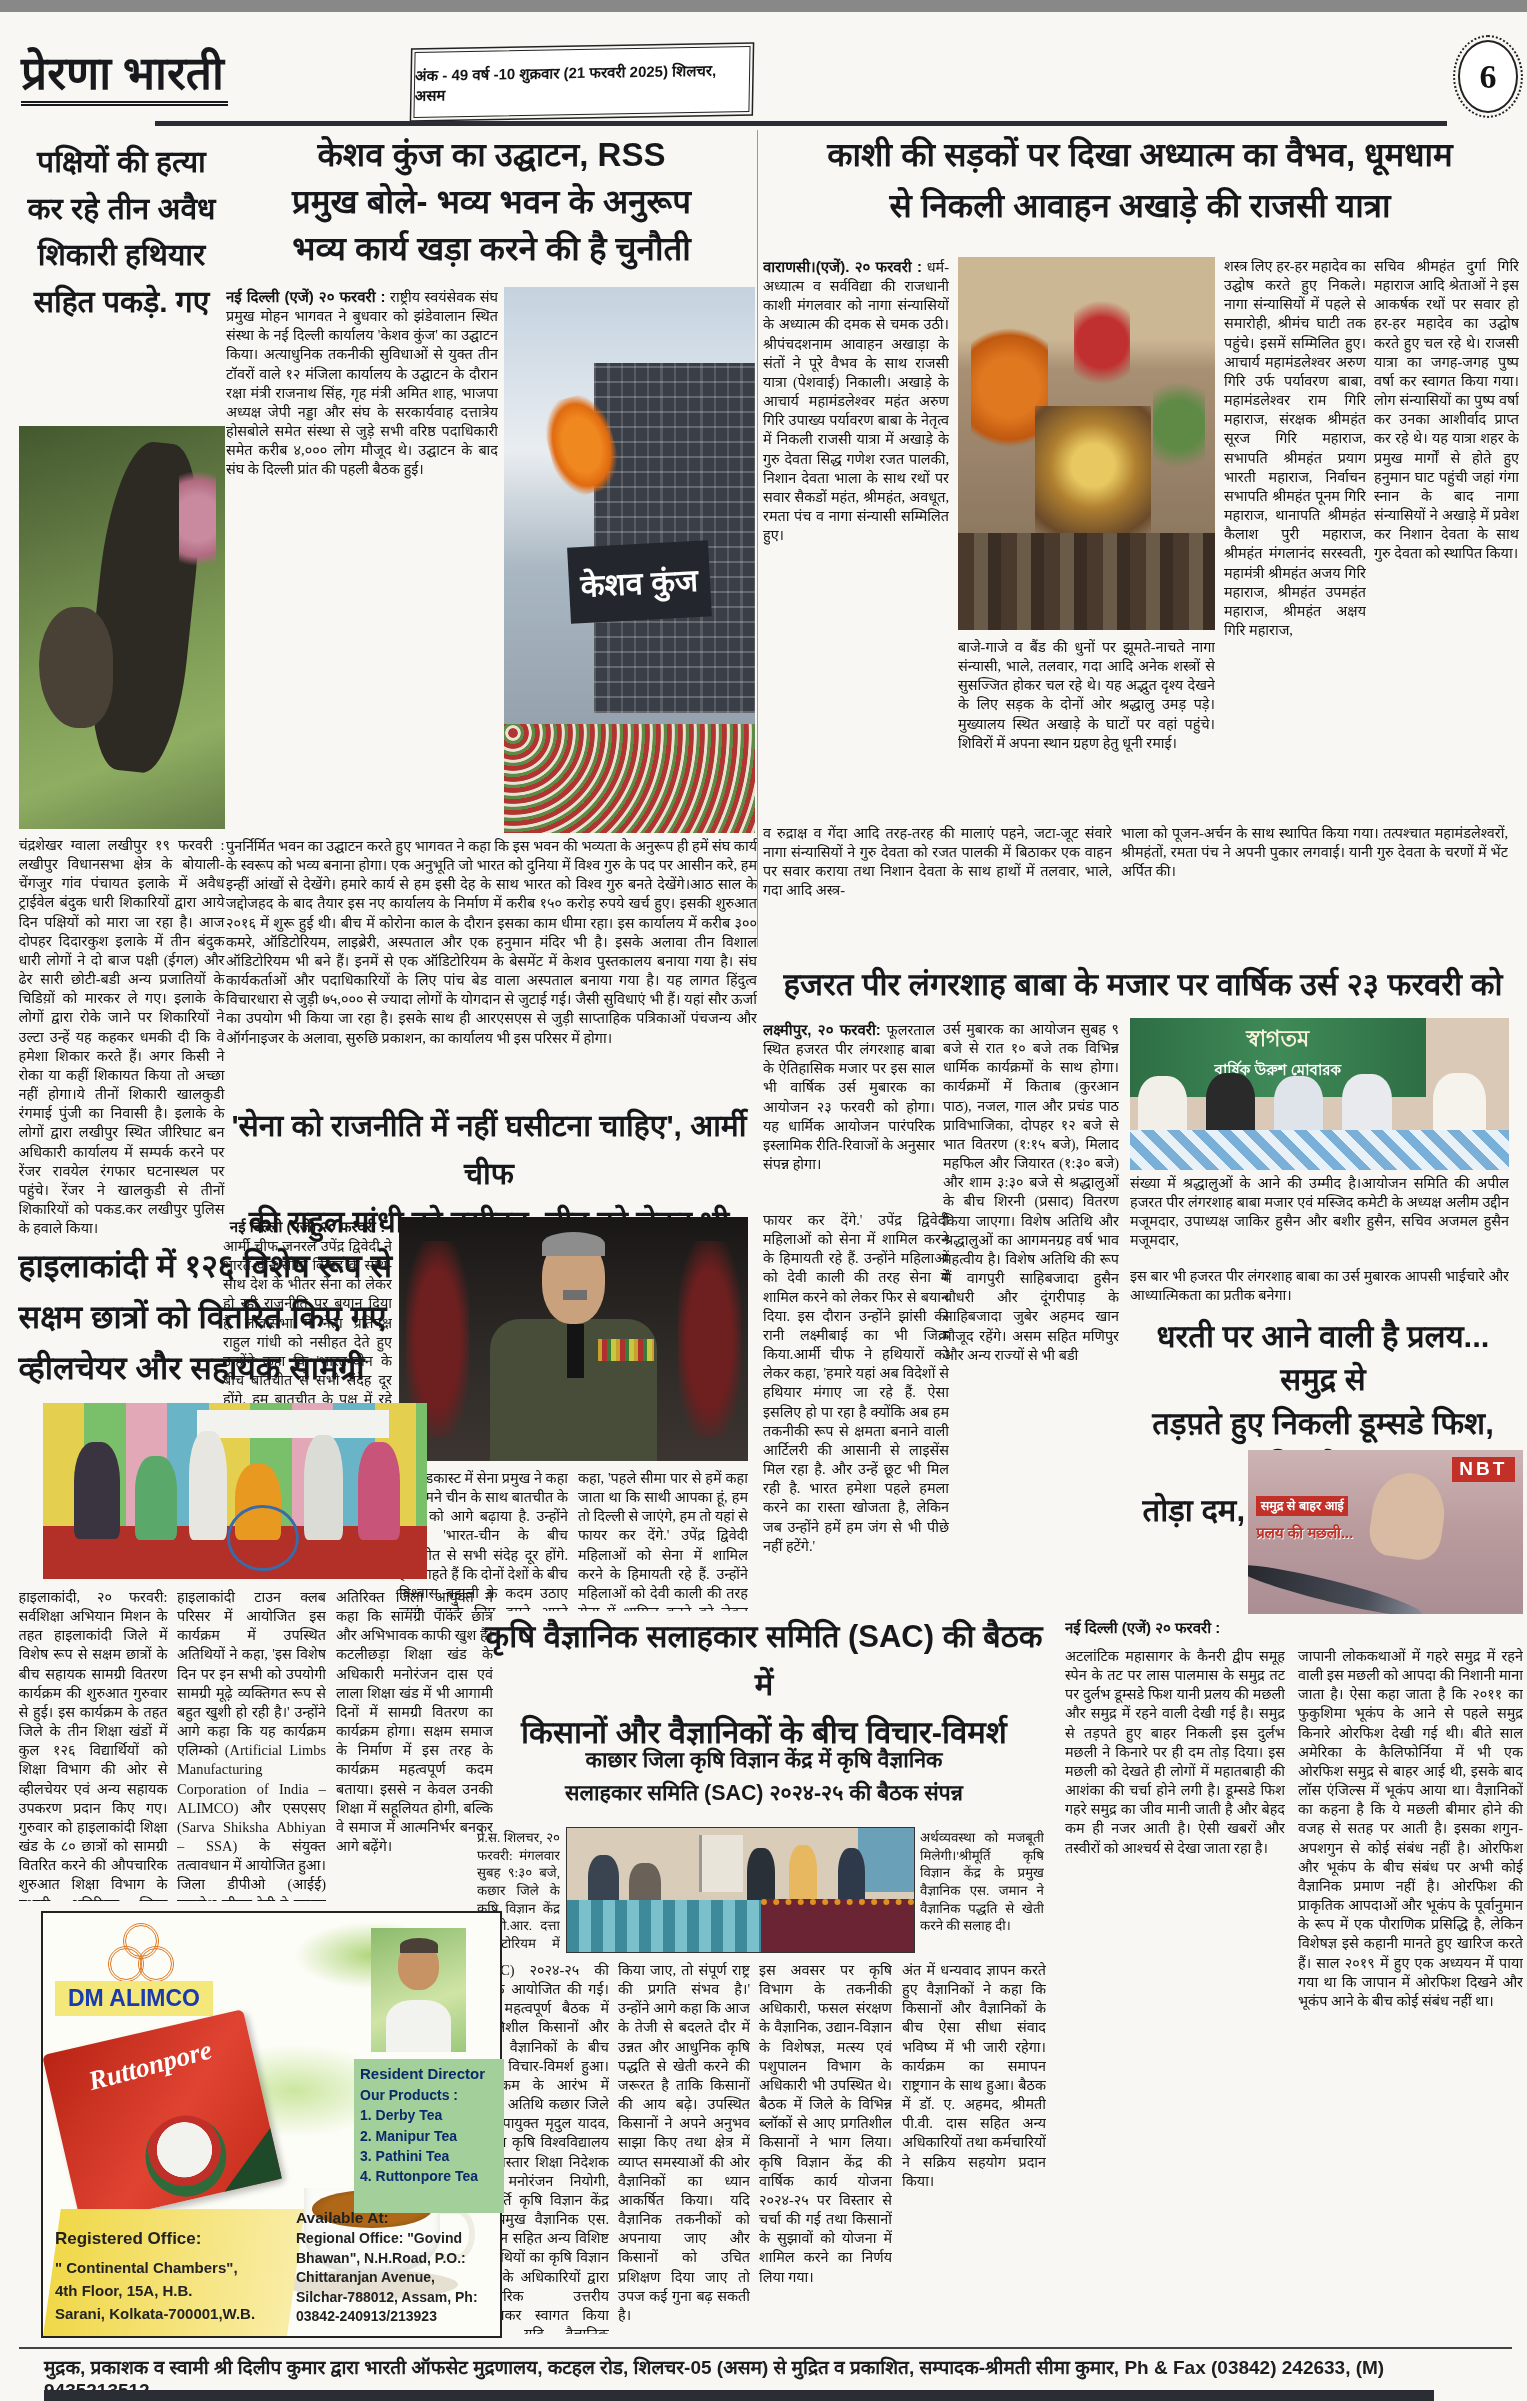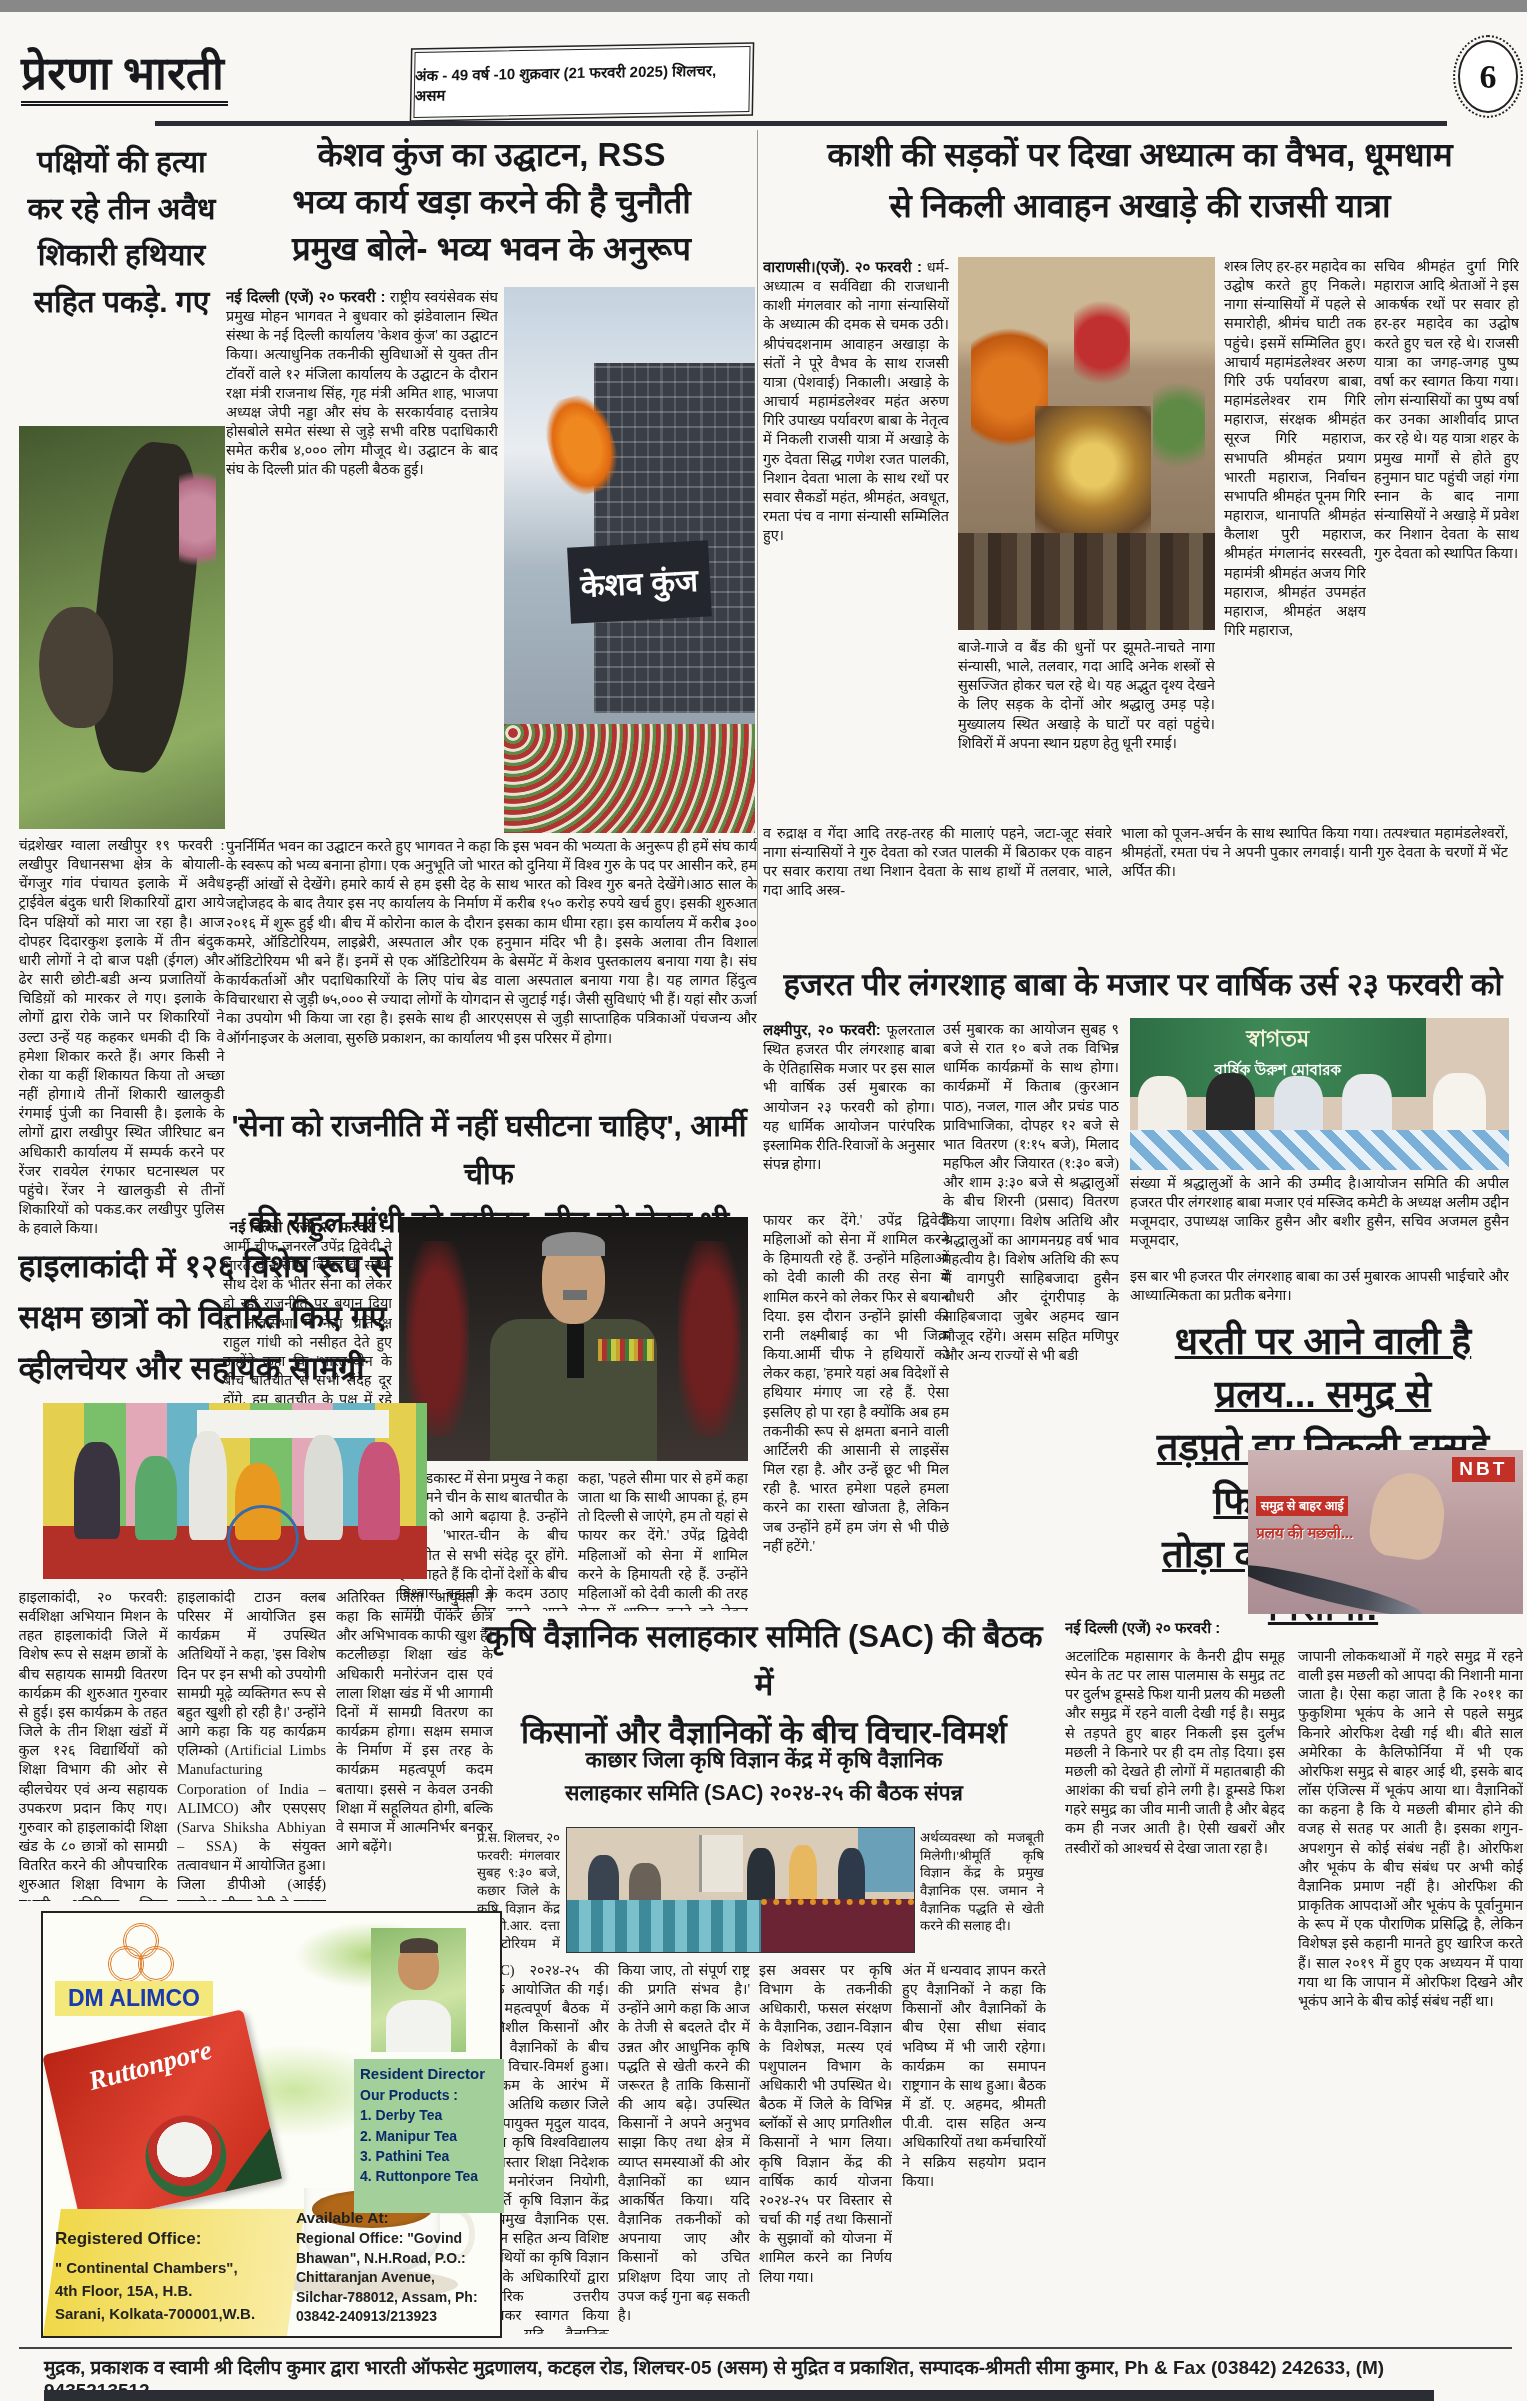--- a/index.html
+++ b/index.html
@@ -54,22 +54,22 @@
   <div class="abs hl" style="left:18.5px;top:127px;width:206px;height:275px;font-size:30px;line-height:1.55;">पक्षियों की हत्या कर रहे तीन अवैध शिकारी हथियार सहित पकड़े. गए</div>
   <div class="photo" style="left:18.5px;top:414px;width:206px;height:403px;background:linear-gradient(160deg,#44582f 0%,#5d7440 25%,#7d9a55 55%,#8fae62 78%,#677f49 100%);">
     <div class="abs" style="left:38%;top:4%;width:46%;height:82%;background:#2d2a24;border-radius:42% 38% 35% 40%;transform:rotate(6deg);"></div>
     <div class="abs" style="left:10%;top:45%;width:36%;height:30%;background:#4a4136;border-radius:50% 45% 40% 55%;"></div>
     <div class="abs" style="left:78%;top:8%;width:18%;height:30%;background:radial-gradient(circle,#c98aa0 0 35%,#b06a80 60%,transparent 75%);"></div>
   </div>
   <div class="abs body" style="left:18.5px;top:824px;width:206px;height:399px;">चंद्रशेखर ग्वाला लखीपुर १९ फरवरी : लखीपुर विधानसभा क्षेत्र के बोयाली-चेंगजुर गांव पंचायत इलाके में अवैध ट्राईवेल बंदुक धारी शिकारियों द्वारा आये दिन पक्षियों को मारा जा रहा है। आज दोपहर दिदारकुश इलाके में तीन बंदुक धारी लोगों ने दो बाज पक्षी (ईगल) और ढेर सारी छोटी-बडी अन्य प्रजातियों के चिडिय़ों को मारकर ले गए। इलाके के लोगों द्वारा रोके जाने पर शिकारियों ने उल्टा उन्हें यह कहकर धमकी दी कि वे हमेशा शिकार करते हैं। अगर किसी ने रोका या कहीं शिकायत किया तो अच्छा नहीं होगा।ये तीनों शिकारी खालकुडी रंगमाई पुंजी का निवासी है। इलाके के लोगों द्वारा लखीपुर स्थित जीरिघाट बन अधिकारी कार्यालय में सम्पर्क करने पर रेंजर रावयेल रंगफार घटनास्थल पर पहुंचे। रेंजर ने खालकुडी से तीनों शिकारियों को पकड.कर लखीपुर पुलिस के हवाले किया।</div>
 
   <div class="abs hl" style="left:226px;top:120px;width:531px;height:146px;font-size:33px;line-height:1.42;">
     <span>केशव कुंज का उद्घाटन, RSS</span>
+    <span>प्रमुख बोले- भव्य भवन के अनुरूप</span>
     <span>भव्य कार्य खड़ा करने की है चुनौती</span>
-    <span>प्रमुख बोले- भव्य भवन के अनुरूप</span>
   </div>
   <div class="abs body" style="left:226px;top:275px;width:272px;height:546px;">
     <span class="dl">नई दिल्ली (एजें) २० फरवरी :</span>
     <span>राष्ट्रीय स्वयंसेवक संघ प्रमुख मोहन भागवत ने बुधवार को झंडेवालान स्थित संस्था के नई दिल्ली कार्यालय 'केशव कुंज' का उद्घाटन किया। अत्याधुनिक तकनीकी सुविधाओं से युक्त तीन टॉवरों वाले १२ मंजिला कार्यालय के उद्घाटन के दौरान रक्षा मंत्री राजनाथ सिंह, गृह मंत्री अमित शाह, भाजपा अध्यक्ष जेपी नड्डा और संघ के सरकार्यवाह दत्तात्रेय होसबोले समेत संस्था से जुड़े सभी वरिष्ठ पदाधिकारी समेत करीब ४,००० लोग मौजूद थे। उद्घाटन के बाद संघ के दिल्ली प्रांत की पहली बैठक हुई।</span>
   </div>
   <div class="photo" style="left:504px;top:275px;width:251px;height:546px;background:linear-gradient(180deg,#c4d2df 0%,#e9edf1 30%,#a9b7c2 52%,#87949f 100%);">
     <div class="abs" style="right:0;top:14%;width:64%;height:64%;background:
         repeating-linear-gradient(0deg,rgba(255,255,255,.22) 0 2.2px,transparent 2.2px 15px),
         repeating-linear-gradient(90deg,rgba(255,255,255,.15) 0 2.2px,transparent 2.2px 13.3px),#3a3f47;"></div>
     <div class="abs" style="left:18%;top:20%;width:26%;height:18%;background:radial-gradient(ellipse,#f08820 0 40%,#e06a10 60%,transparent 75%);transform:rotate(-15deg);"></div>
@@ -140,21 +140,21 @@
     <div class="abs" style="left:38%;top:38%;width:13%;height:40%;background:#dfe4ea;border-radius:40% 40% 10% 10%;"></div>
     <div class="abs" style="left:56%;top:37%;width:13%;height:41%;background:#e8eaee;border-radius:40% 40% 10% 10%;"></div>
     <div class="abs" style="left:80%;top:36%;width:14%;height:44%;background:#f5f3ec;border-radius:40% 40% 10% 10%;"></div>
     <div class="abs" style="left:0;bottom:0;width:100%;height:26%;background:
         repeating-linear-gradient(45deg,#7ab0d8 0 9px,#e8f0f8 9px 18px),
         repeating-linear-gradient(-45deg,rgba(255,255,255,.4) 0 9px,transparent 9px 18px);"></div>
   </div>
   <div class="abs body" style="left:1130px;top:1162px;width:379px;height:90px;">संख्या में श्रद्धालुओं के आने की उम्मीद है।आयोजन समिति की अपील हजरत पीर लंगरशाह बाबा मजार एवं मस्जिद कमेटी के अध्यक्ष अलीम उद्दीन मजूमदार, उपाध्यक्ष जाकिर हुसैन और बशीर हुसैन, सचिव अजमल हुसैन मजूमदार,</div>
   <div class="abs body" style="left:1130px;top:1255px;width:379px;height:46px;">इस बार भी हजरत पीर लंगरशाह बाबा का उर्स मुबारक आपसी भाईचारे और आध्यात्मिकता का प्रतीक बनेगा।</div>
 
-  <div class="abs hl" style="left:1130px;top:1303px;width:386px;height:133px;font-size:38px;line-height:1.4;text-decoration:underline;">
+  <div class="abs hl" style="left:1130px;top:1303px;width:386px;height:133px;font-size:31px;line-height:1.4;">
     <span>धरती पर आने वाली है प्रलय... समुद्र से</span>
     <span>तड़प़ते हुए निकली डूम्सडे फिश, किनारे पर</span>
     <span>तोड़ा दम, महातबाही की निशानी!</span>
   </div>
   <div class="photo" style="left:1248px;top:1438px;width:275px;height:164px;background:linear-gradient(180deg,#cdb4b4 0%,#bb9c9e 45%,#a98e94 100%);">
     <div class="abs" style="right:3%;top:4%;background:#c23028;color:#fff;font-weight:bold;font-family:'Liberation Sans',sans-serif;font-size:19px;padding:1.5px 7.4px;letter-spacing:3px;">NBT</div>
     <div class="abs" style="left:3%;top:28%;background:#c23028;color:#ffffff;font-weight:bold;font-size:12.6px;padding:1.5px 4.4px;font-family:'Liberation Sans',sans-serif;">समुद्र से बाहर आई</div>
     <div class="abs" style="left:3%;top:44%;color:#c23028;font-weight:bold;font-size:15px;text-shadow:0.7px 0.7px 0 #fff;font-family:'Liberation Sans',sans-serif;">प्रलय की मछली...</div>
     <div class="abs" style="left:-6%;bottom:8%;width:70%;height:13%;background:linear-gradient(90deg,#23252a,#4a4e58 70%,#8a8e98);border-radius:50%;transform:rotate(14deg);"></div>
     <div class="abs" style="left:45%;top:14%;width:26%;height:52%;background:#d9bba4;border-radius:50% 50% 30% 30%;transform:rotate(8deg);"></div>

